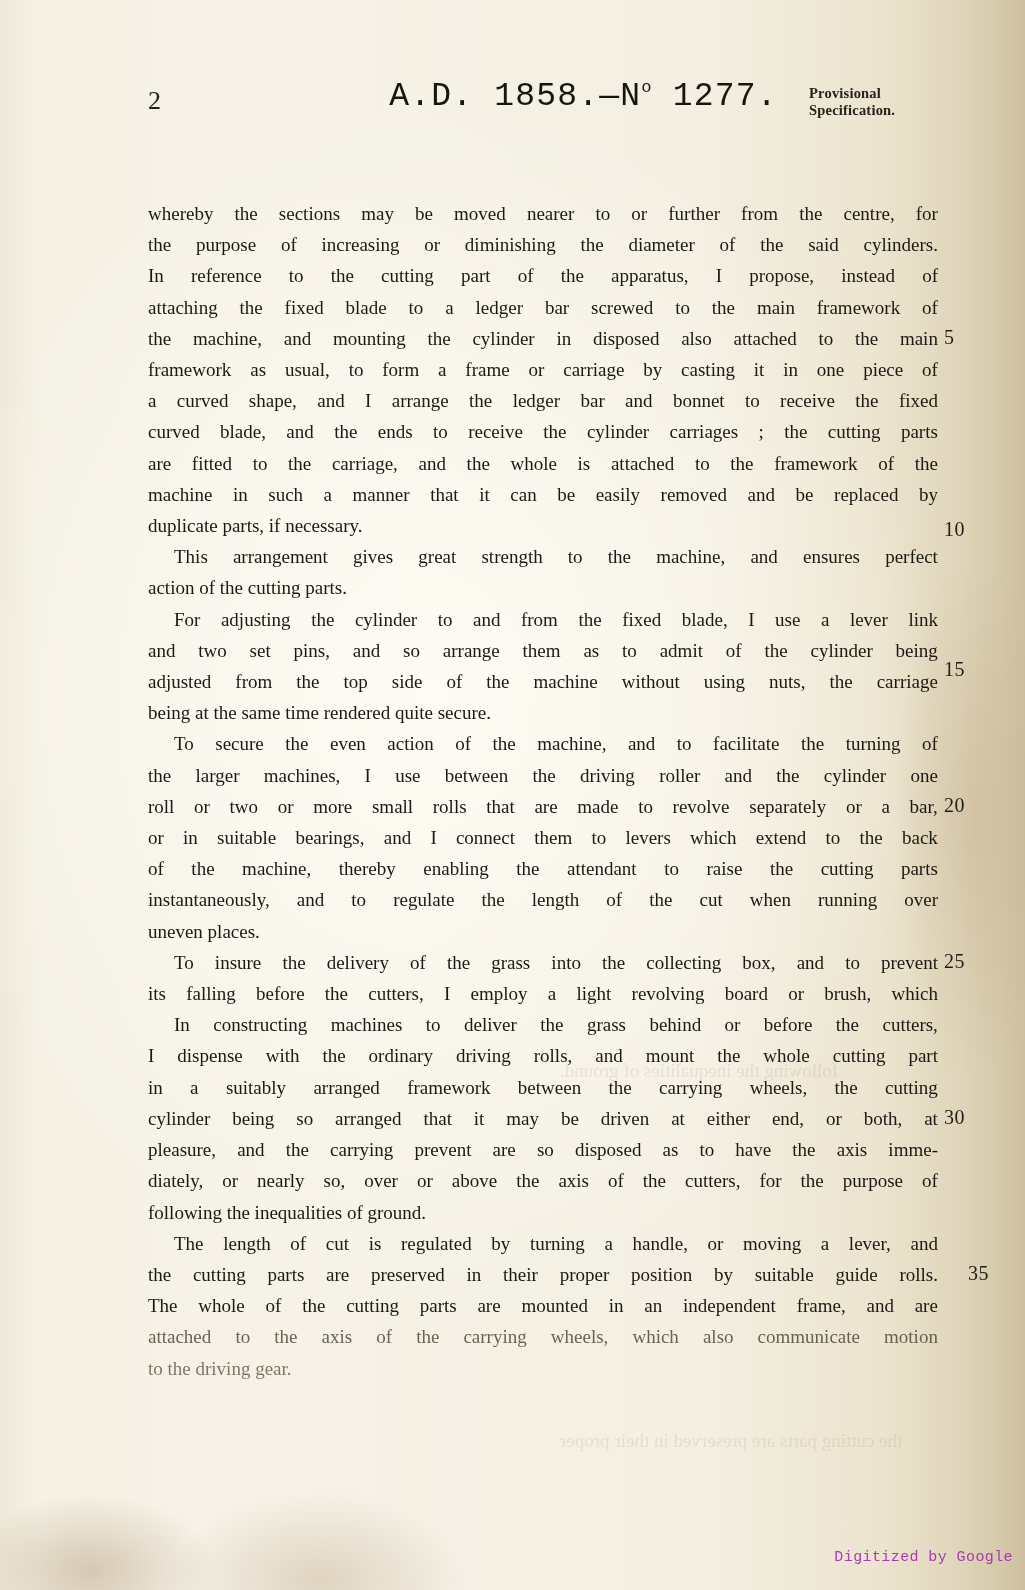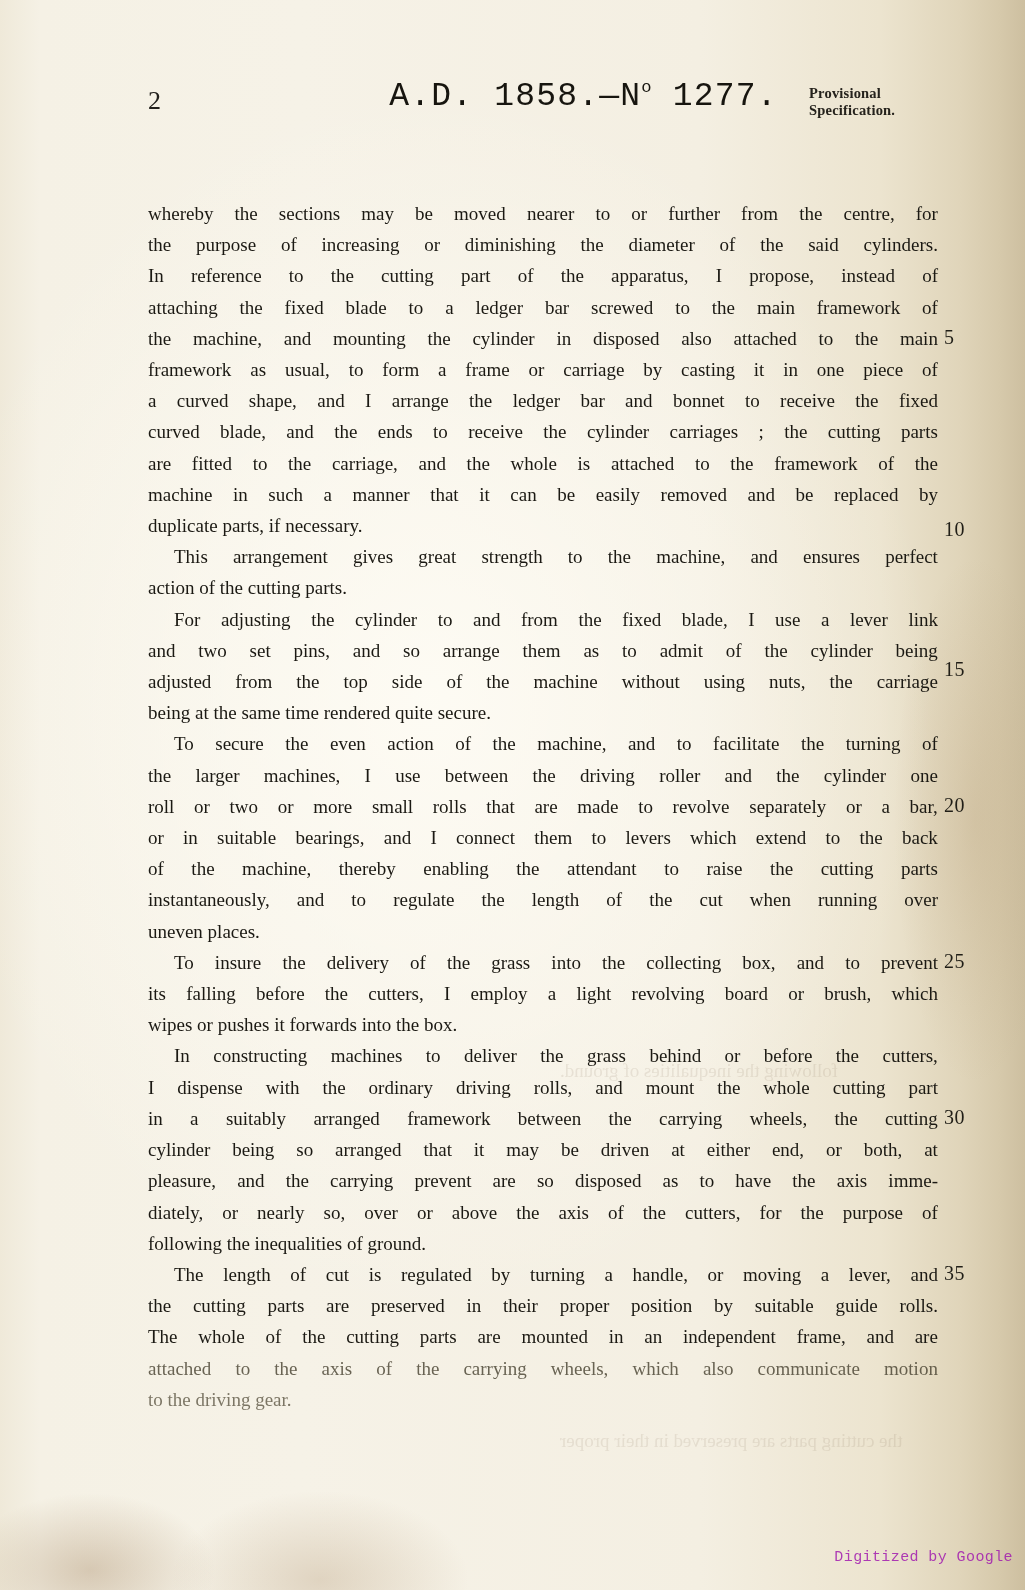--- a/index.html
+++ b/index.html
@@ -582,21 +582,20 @@
           <span>I</span>
           <span>employ</span>
           <span>a</span>
           <span>light</span>
           <span>revolving</span>
           <span>board</span>
           <span>or</span>
           <span>brush,</span>
           <span>which</span>
         </span>
-        <span class=" ln">wipes or pushes it forwards into the box.</span>
       </p>
       <p class="para">
         <span class="ln j indent">
           <span>In</span>
           <span>constructing</span>
           <span>machines</span>
           <span>to</span>
           <span>deliver</span>
           <span>the</span>
           <span>grass</span>
@@ -754,17 +753,17 @@
       </p>
     </div>
 
   <div class="linenos" id="linenos">
       <div class="lineno" style="top: 127.8px;">5</div>
       <div class="lineno" style="top: 283.8px; margin-top: 36px;">10</div>
       <div class="lineno" style="top: 439.8px; margin-top: 20px;">15</div>
       <div class="lineno" style="top: 595.8px;">20</div>
       <div class="lineno" style="top: 751.8px;">25</div>
       <div class="lineno" style="top: 907.8px;">30</div>
-      <div class="lineno" style="top: 1063.8px;">35</div>
+      <div class="lineno" style="top: 1063.8px; margin-left: 24px;">35</div>
     </div>
 
   <div class="watermark">Digitized by Google</div>
 </div>
 
 </body></html>

